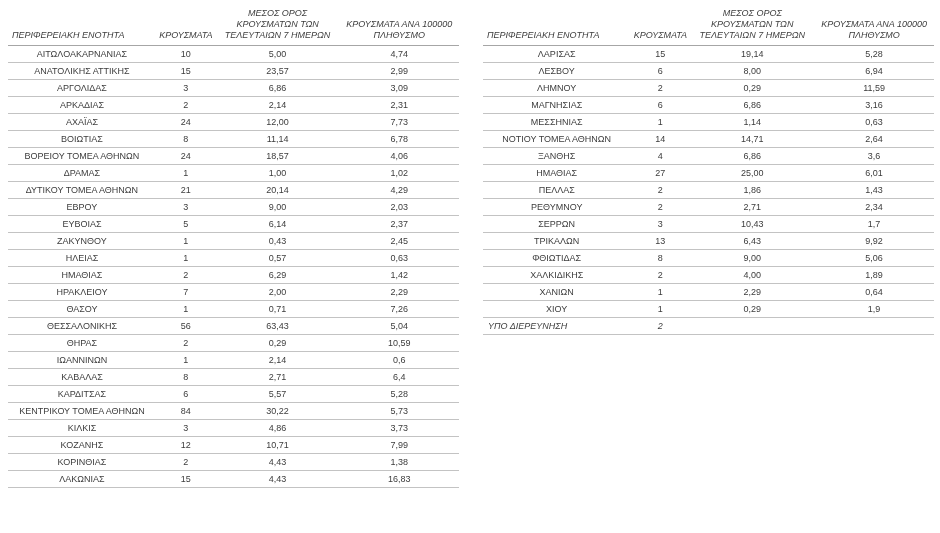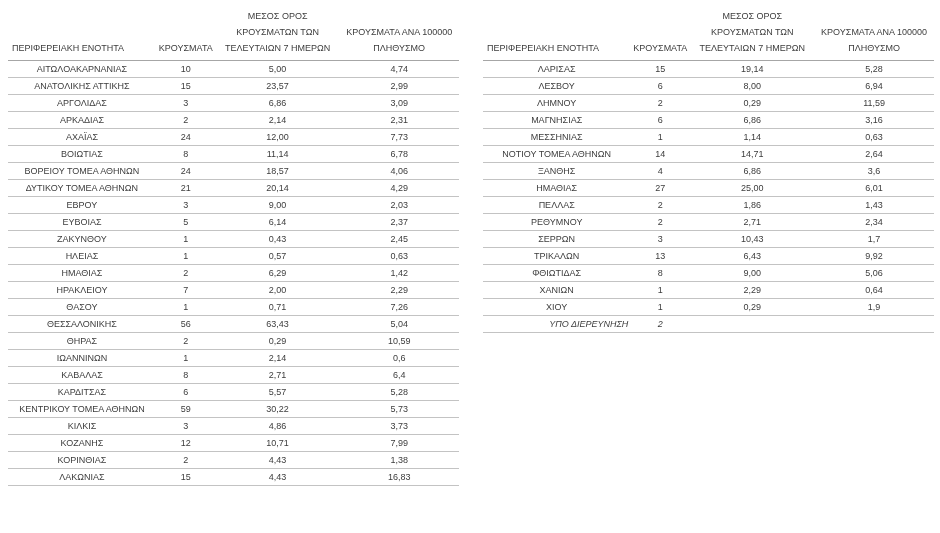--- a/index.html
+++ b/index.html
@@ -29,36 +29,37 @@
     font-weight: normal;
     font-size: 9px;
     overflow: hidden;
   }
   thead th {
     vertical-align: bottom;
     text-align: center;
     padding: 2px 2px 4px 2px;
     border-bottom: 1px solid #a6a6a6;
     white-space: pre-line;
-    line-height: 16px;
+    line-height: 11px;
+    font-style: italic;
   }
   thead th.th-region { text-align: left; padding-left: 4px; }
   tbody td {
     text-align: center;
     padding: 2px 2px;
     border-bottom: 1px solid #c3c3c3;
     line-height: 12px;
     height: 16px;
   }
   .col-region { width: 150px; }
   .col-cases  { width: 60px;  }
   .col-avg    { width: 126px; }
   .col-per    { width: 122px; }
   tr.italic td { font-style: italic; }
-  tr.italic td:first-child { text-align: right; padding-left: 5px; }
+  tr.italic td:first-child { text-align: left; padding-left: 5px; }
 </style>
 </head>
 <body>
 
 <div class="page">
   <div class="tables">
 
     <table class="stats">
       <thead>
         <tr>
@@ -108,20 +109,26 @@
             <td>11,14</td>
             <td>6,78</td>
           </tr>
           <tr>
             <td>ΒΟΡΕΙΟΥ ΤΟΜΕΑ ΑΘΗΝΩΝ</td>
             <td>24</td>
             <td>18,57</td>
             <td>4,06</td>
           </tr>
           <tr>
+            <td>ΔΡΑΜΑΣ</td>
+            <td>1</td>
+            <td>1,00</td>
+            <td>1,02</td>
+          </tr>
+          <tr>
             <td>ΔΥΤΙΚΟΥ ΤΟΜΕΑ ΑΘΗΝΩΝ</td>
             <td>21</td>
             <td>20,14</td>
             <td>4,29</td>
           </tr>
           <tr>
             <td>ΕΒΡΟΥ</td>
             <td>3</td>
             <td>9,00</td>
             <td>2,03</td>
@@ -187,21 +194,21 @@
             <td>6,4</td>
           </tr>
           <tr>
             <td>ΚΑΡΔΙΤΣΑΣ</td>
             <td>6</td>
             <td>5,57</td>
             <td>5,28</td>
           </tr>
           <tr>
             <td>ΚΕΝΤΡΙΚΟΥ ΤΟΜΕΑ ΑΘΗΝΩΝ</td>
-            <td>59</td>
+            <td>84</td>
             <td>30,22</td>
             <td>5,73</td>
           </tr>
           <tr>
             <td>ΚΙΛΚΙΣ</td>
             <td>3</td>
             <td>4,86</td>
             <td>3,73</td>
           </tr>
           <tr>
@@ -310,20 +317,26 @@
             <td>6,43</td>
             <td>9,92</td>
           </tr>
           <tr>
             <td>ΦΘΙΩΤΙΔΑΣ</td>
             <td>8</td>
             <td>9,00</td>
             <td>5,06</td>
           </tr>
           <tr>
+            <td>ΧΑΛΚΙΔΙΚΗΣ</td>
+            <td>2</td>
+            <td>4,00</td>
+            <td>1,89</td>
+          </tr>
+          <tr>
             <td>ΧΑΝΙΩΝ</td>
             <td>1</td>
             <td>2,29</td>
             <td>0,64</td>
           </tr>
           <tr>
             <td>ΧΙΟΥ</td>
             <td>1</td>
             <td>0,29</td>
             <td>1,9</td>

